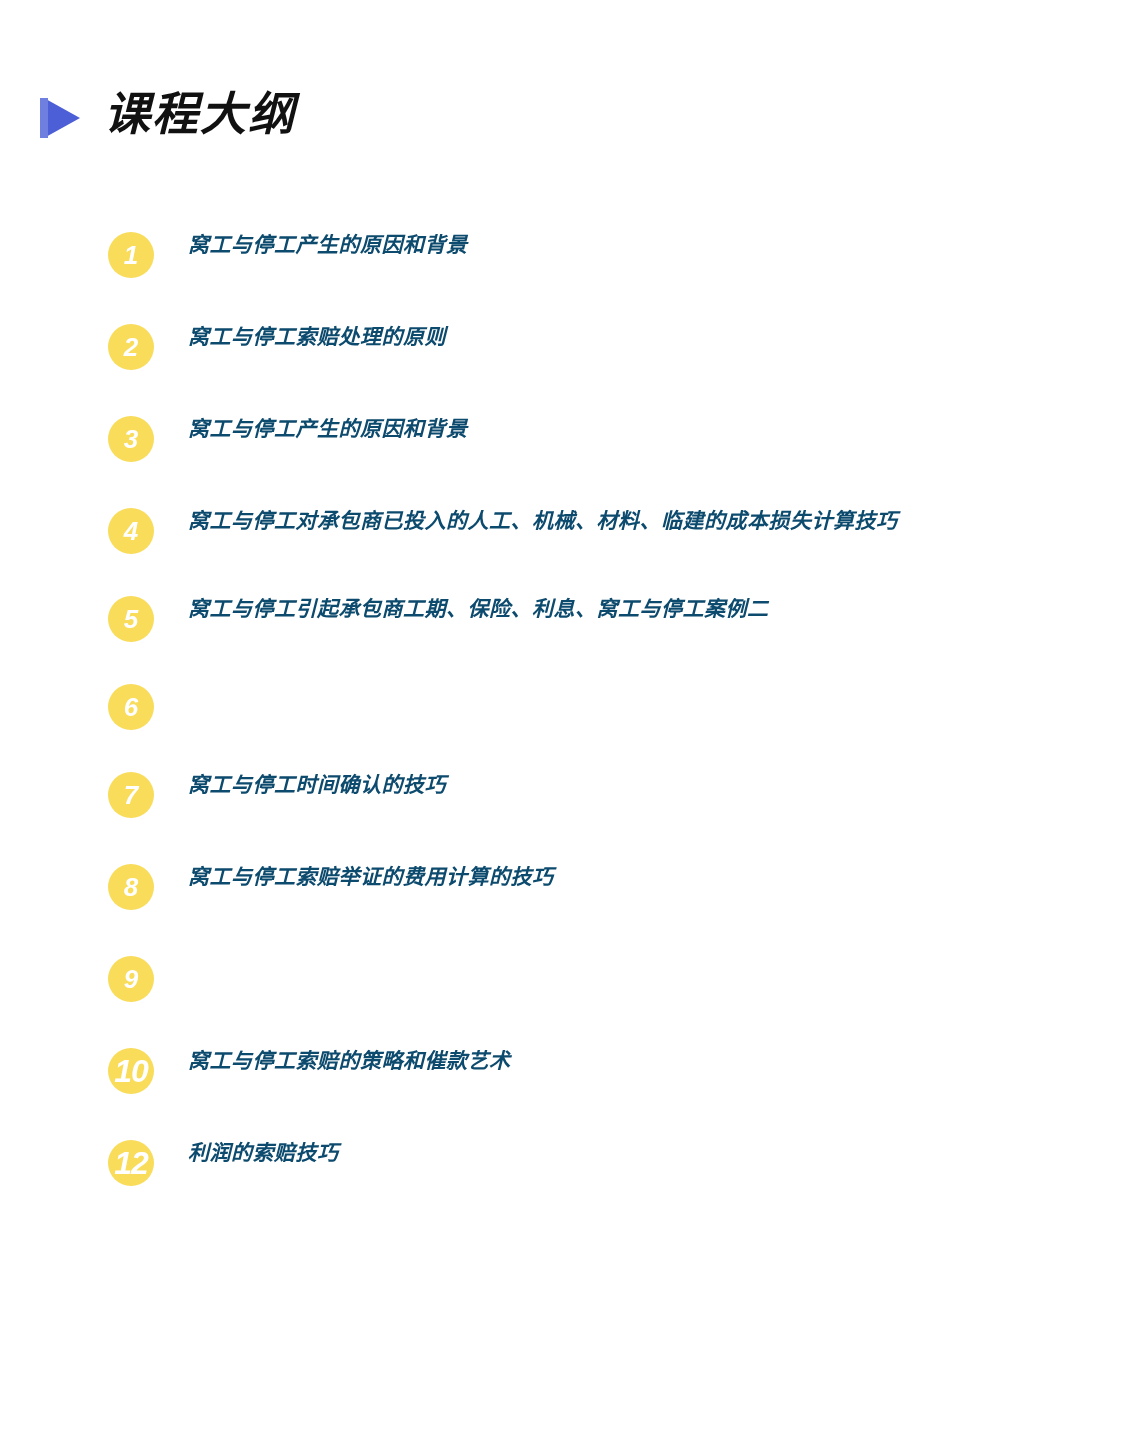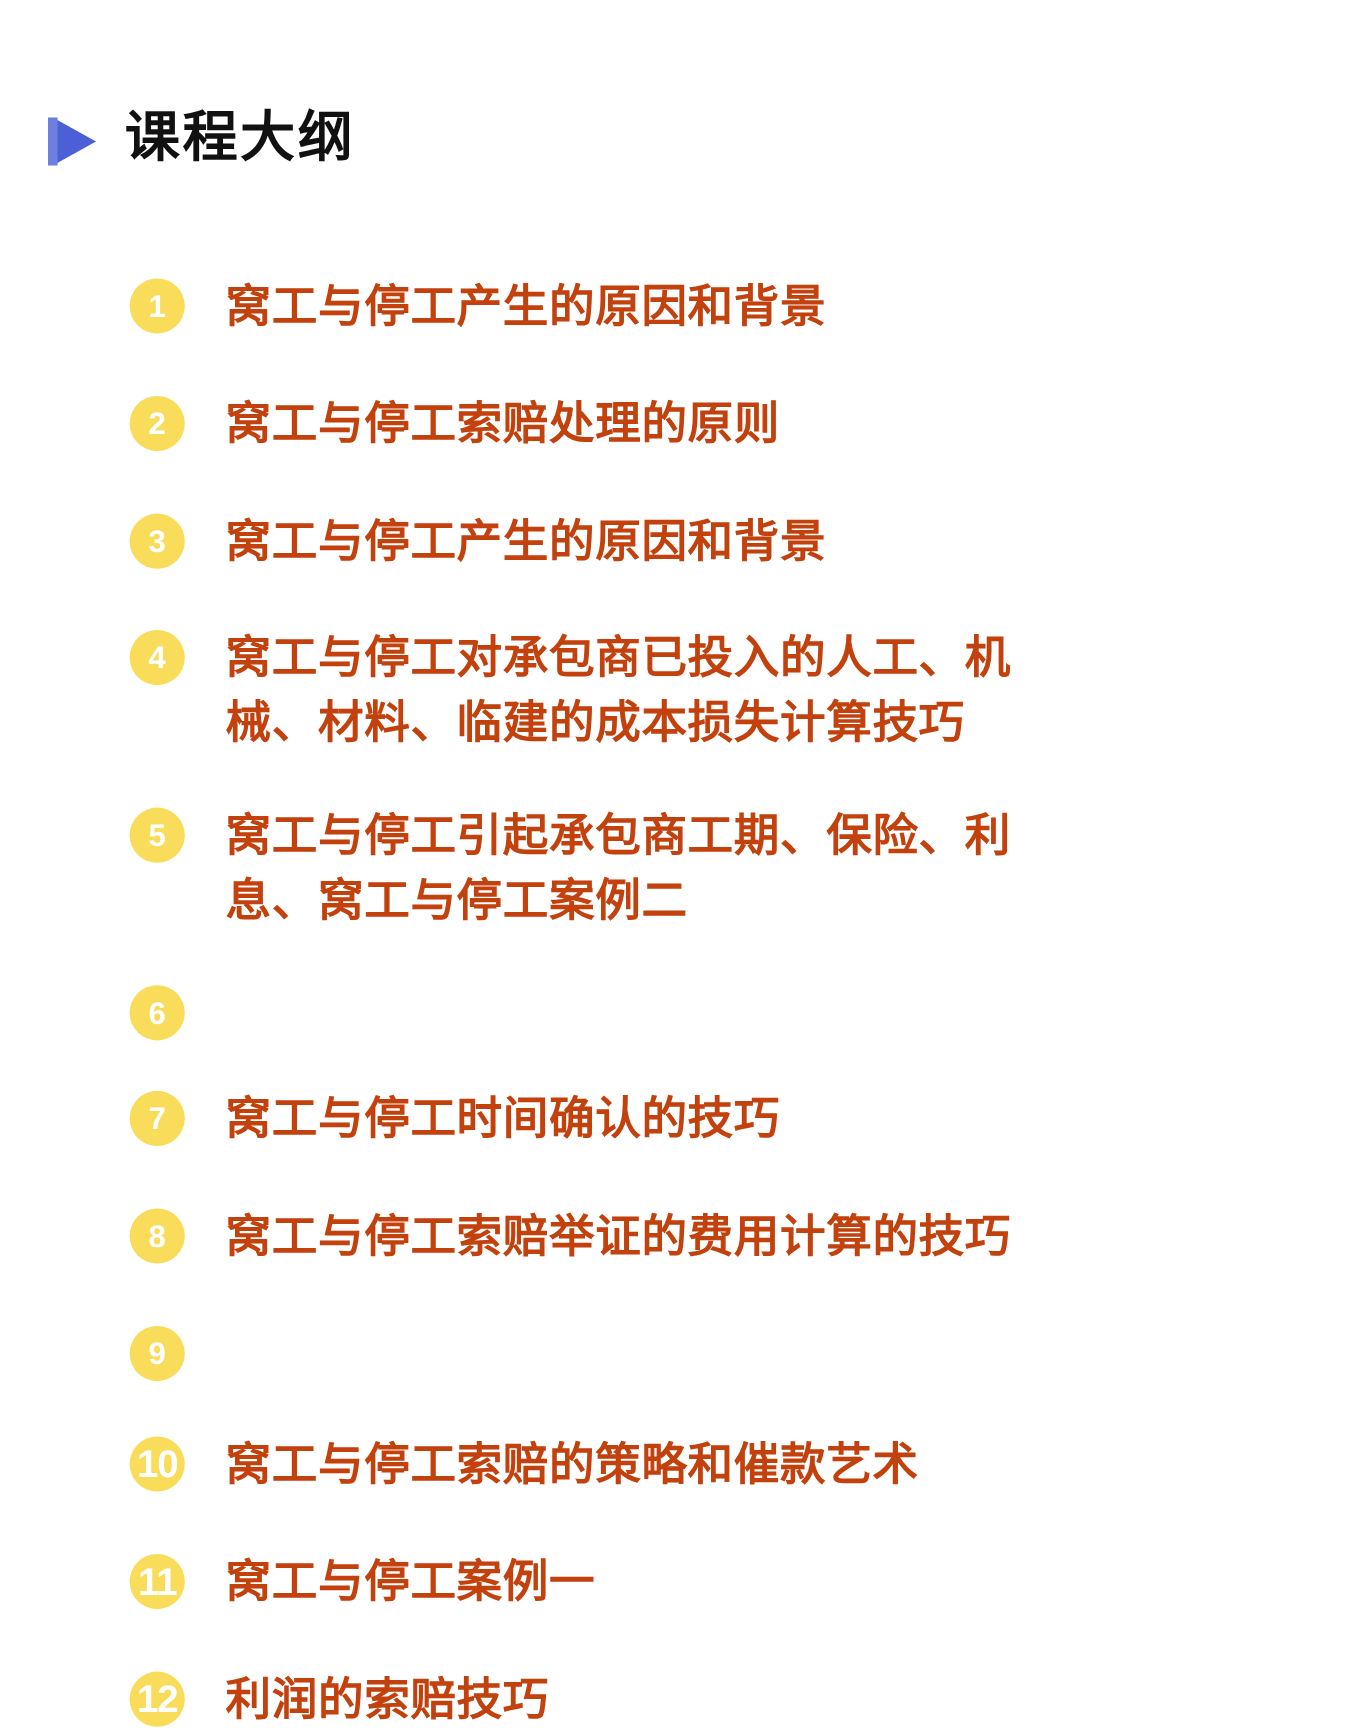--- a/index.html
+++ b/index.html
@@ -12,20 +12,21 @@
     background: #ffffff;
     font-family: "Liberation Sans", "DejaVu Sans", sans-serif;
     color: #1a1a1a;
     overflow: hidden;
   }
   .page {
     position: relative;
     width: 1140px;
     height: 1134px;
     box-sizing: border-box;
+    font-style: italic;
   }
 
   
   .header {
     display: flex;
     align-items: center;
     padding: 60px 0 0 40px;
   }
   .header-marker {
     width: 46px;
@@ -75,24 +76,24 @@
     margin-right: 34px;
     margin-top: 2px;
     box-sizing: border-box;
     line-height: 1;
   }
   .badge.wide-num {
     font-size: 32px;
     letter-spacing: -1px;
   }
   .item-text {
-    font-size: 38px;
+    font-size: 21px;
     font-weight: bold;
     line-height: 1.42;
-    color: #c2410c;
+    color: #0c4a6e;
     letter-spacing: 0.5px;
     max-width: 720px;
   }
 </style>
 </head>
 <body>
 
 <div class="page">
 
   <div class="header">
@@ -148,24 +149,20 @@
 
     <div class="outline-item">
       <span class="badge">9</span>
     </div>
 
     <div class="outline-item">
       <span class="badge wide-num">10</span>
       <span class="item-text">窝工与停工索赔的策略和催款艺术</span>
     </div>
 
-    <div class="outline-item">
-      <span class="badge wide-num">11</span>
-      <span class="item-text">窝工与停工案例一</span>
-    </div>
 
     <div class="outline-item">
       <span class="badge wide-num">12</span>
       <span class="item-text">利润的索赔技巧</span>
     </div>
 
   </div>
 </div>
 
 </body></html>

